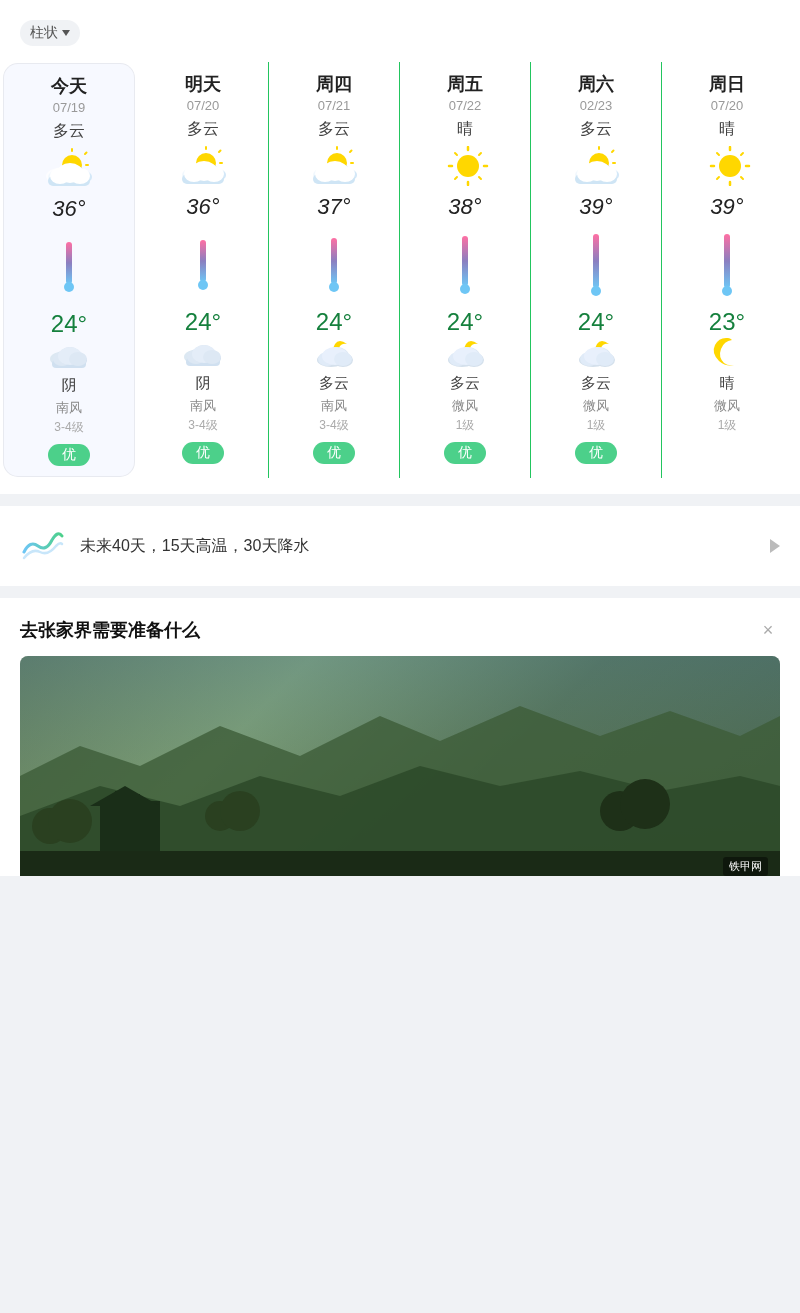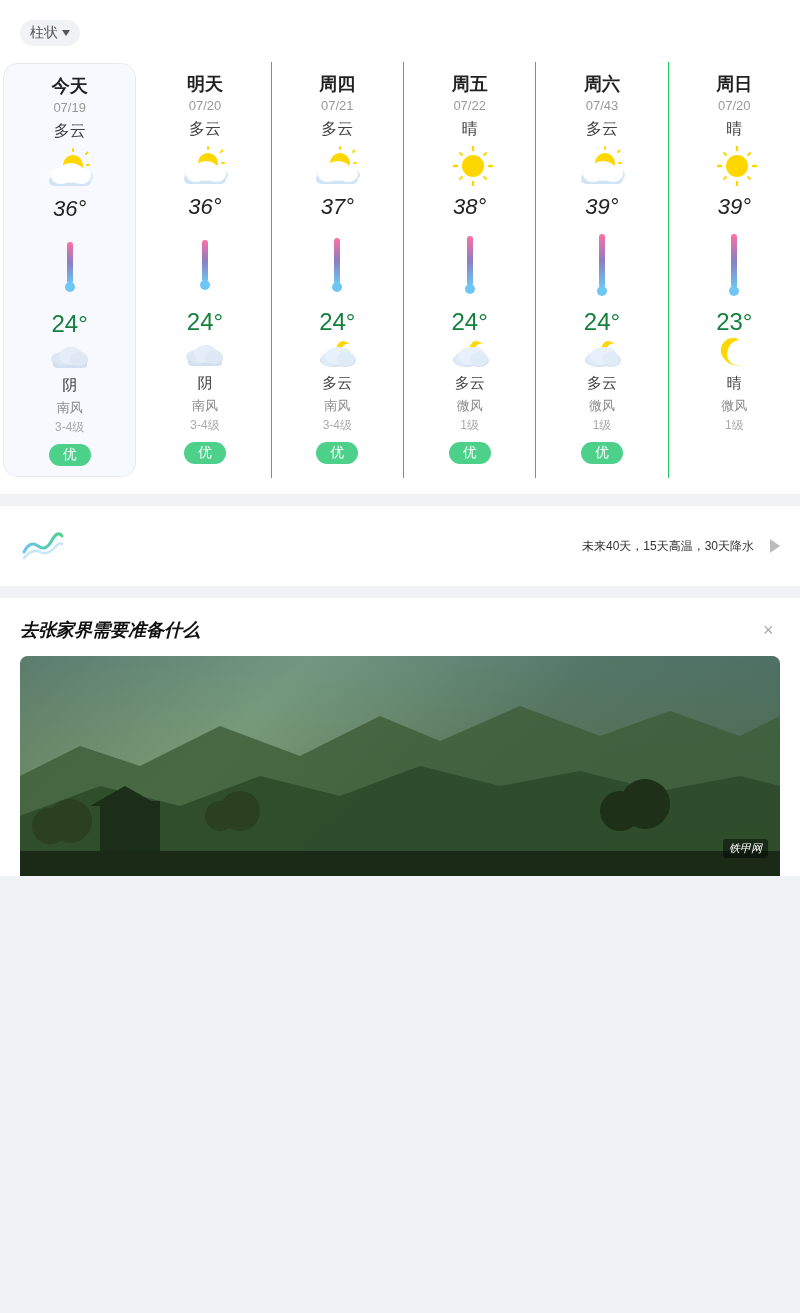--- a/index.html
+++ b/index.html
@@ -46,21 +46,21 @@
       border-left: 4px solid transparent;
       border-right: 4px solid transparent;
       border-top: 6px solid #555;
       display: inline-block;
     }
 
     
     .weather-card {
       background: #fff;
       margin-top: 0;
-      padding: 16px 0 16px 0;
+      padding: 16px 8px 16px 0;
     }
 
     .weather-row {
       display: flex;
       overflow-x: auto;
     }
 
     .day-col {
       flex: 1;
       display: flex;
@@ -195,38 +195,36 @@
       align-items: center;
       gap: 16px;
       border-radius: 0;
     }
     .forecast-icon-wrap {
       width: 44px;
       height: 44px;
       flex-shrink: 0;
     }
     .forecast-text {
-      font-size: 12px;
+      font-size: 16px;
       color: #333;
       flex: 1;
-      text-align: right;
     }
     .forecast-chevron {
       width: 0; height: 0;
       border-top: 7px solid transparent;
       border-bottom: 7px solid transparent;
       border-left: 10px solid #bbb;
     }
 
     
     .travel-tip {
       background: #fff;
       margin-top: 12px;
       padding: 20px 20px 0 20px;
-      font-style: italic;
     }
     .travel-tip-header {
       display: flex;
       justify-content: space-between;
       align-items: center;
       margin-bottom: 14px;
     }
     .travel-tip-title {
       font-size: 18px;
       font-weight: 600;
@@ -248,21 +246,21 @@
       background: linear-gradient(135deg, #4a6741 0%, #6b8f5e 30%, #3d5c38 60%, #2d4a2d 100%);
       border-radius: 8px 8px 0 0;
       position: relative;
       overflow: hidden;
       display: flex;
       align-items: flex-end;
       justify-content: flex-end;
     }
     .watermark {
       position: absolute;
-      bottom: 18px;
+      bottom: 0;
       right: 12px;
       background: rgba(0,0,0,0.45);
       color: #fff;
       font-size: 11px;
       padding: 2px 6px;
       border-radius: 3px;
     }
     
     .landscape {
       position: absolute;
@@ -448,21 +446,21 @@
     <ellipse cx="30" cy="23" rx="9" ry="7" fill="#e0ebf8"></ellipse>
   </svg>
           </div>
     <div class="day-condition-bottom">多云</div>
     <div class="wind-dir">微风</div>
     <div class="wind-level">1级</div>
     <div class="air-quality">优</div>
   </div>
         <div class="day-col">
     <div class="day-name">周六</div>
-    <div class="day-date">07/43</div>
+    <div class="day-date">02/23</div>
     <div class="day-condition-top">多云</div>
     <div class="weather-icon">
             <svg viewBox="0 0 54 40" xmlns="http://www.w3.org/2000/svg">
     <circle cx="30" cy="17" r="10" fill="#FFD700"></circle>
     <line x1="30" y1="3" x2="30" y2="1" stroke="#FFD700" stroke-width="2" stroke-linecap="round"></line>
     <line x1="43" y1="6" x2="44.5" y2="4.5" stroke="#FFD700" stroke-width="2" stroke-linecap="round"></line>
     <line x1="44" y1="17" x2="46" y2="17" stroke="#FFD700" stroke-width="2" stroke-linecap="round"></line>
     <ellipse cx="22" cy="29" rx="16" ry="8" fill="#d4e8f8"></ellipse>
     <ellipse cx="30" cy="26" rx="14" ry="9" fill="#c8dff5"></ellipse>
     <ellipse cx="38" cy="29" rx="12" ry="7" fill="#d4e8f8"></ellipse>

